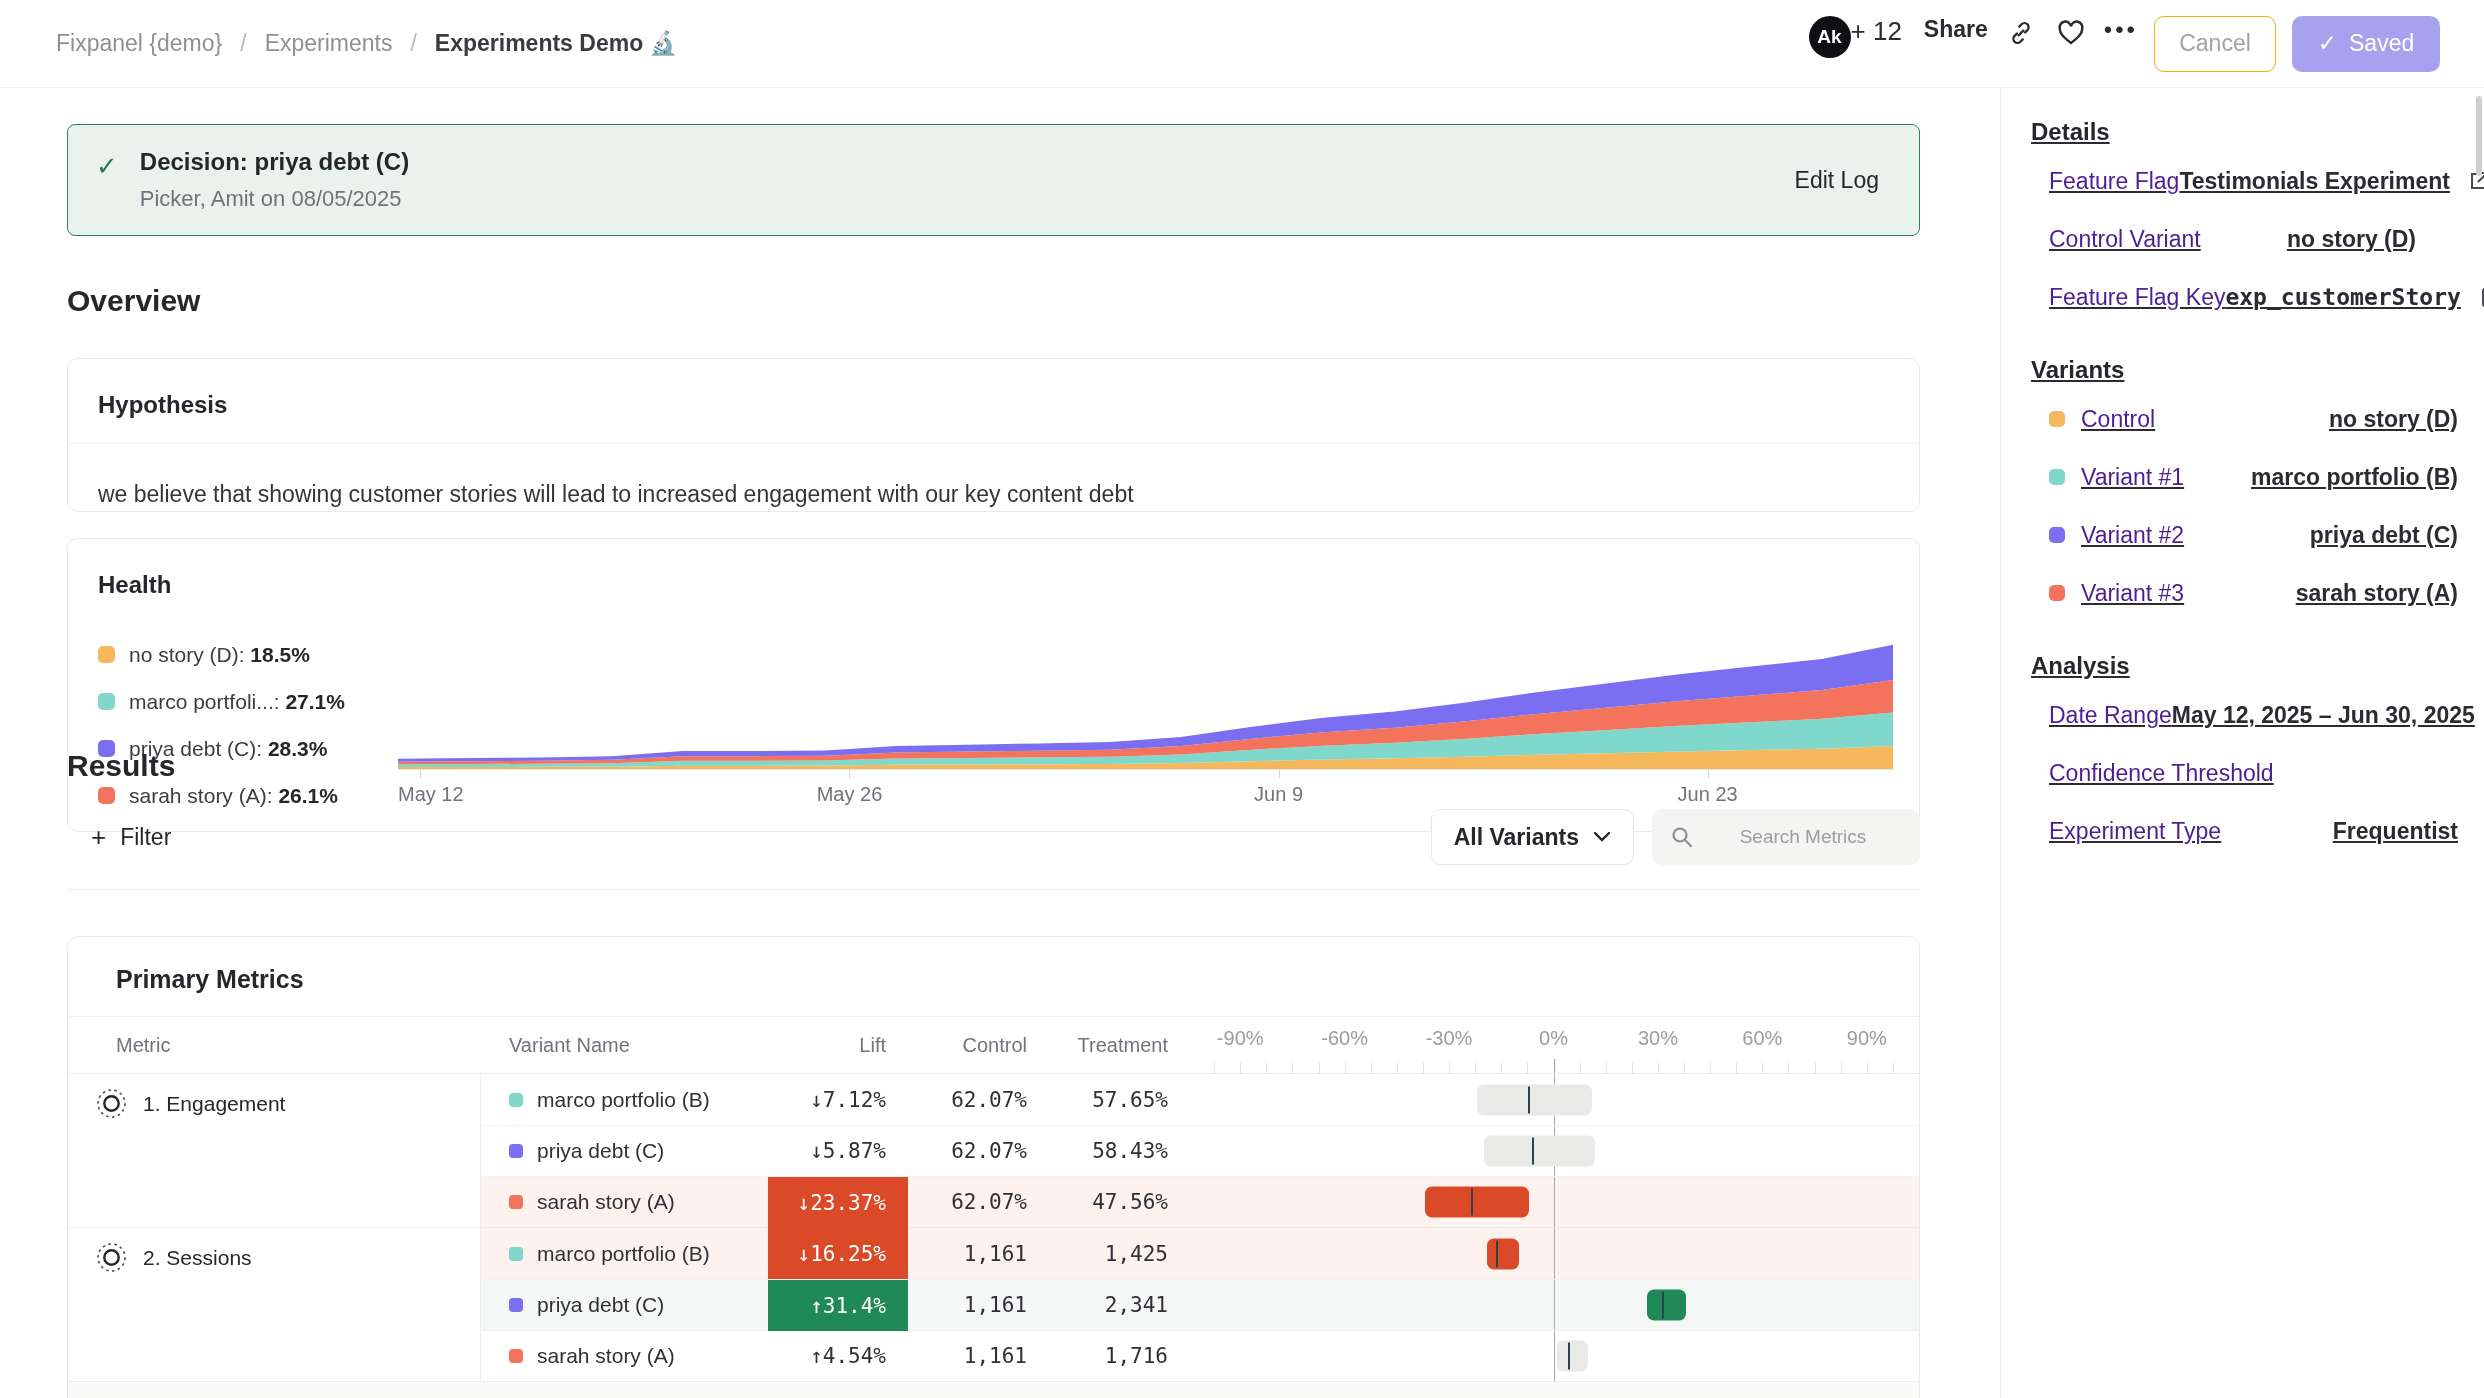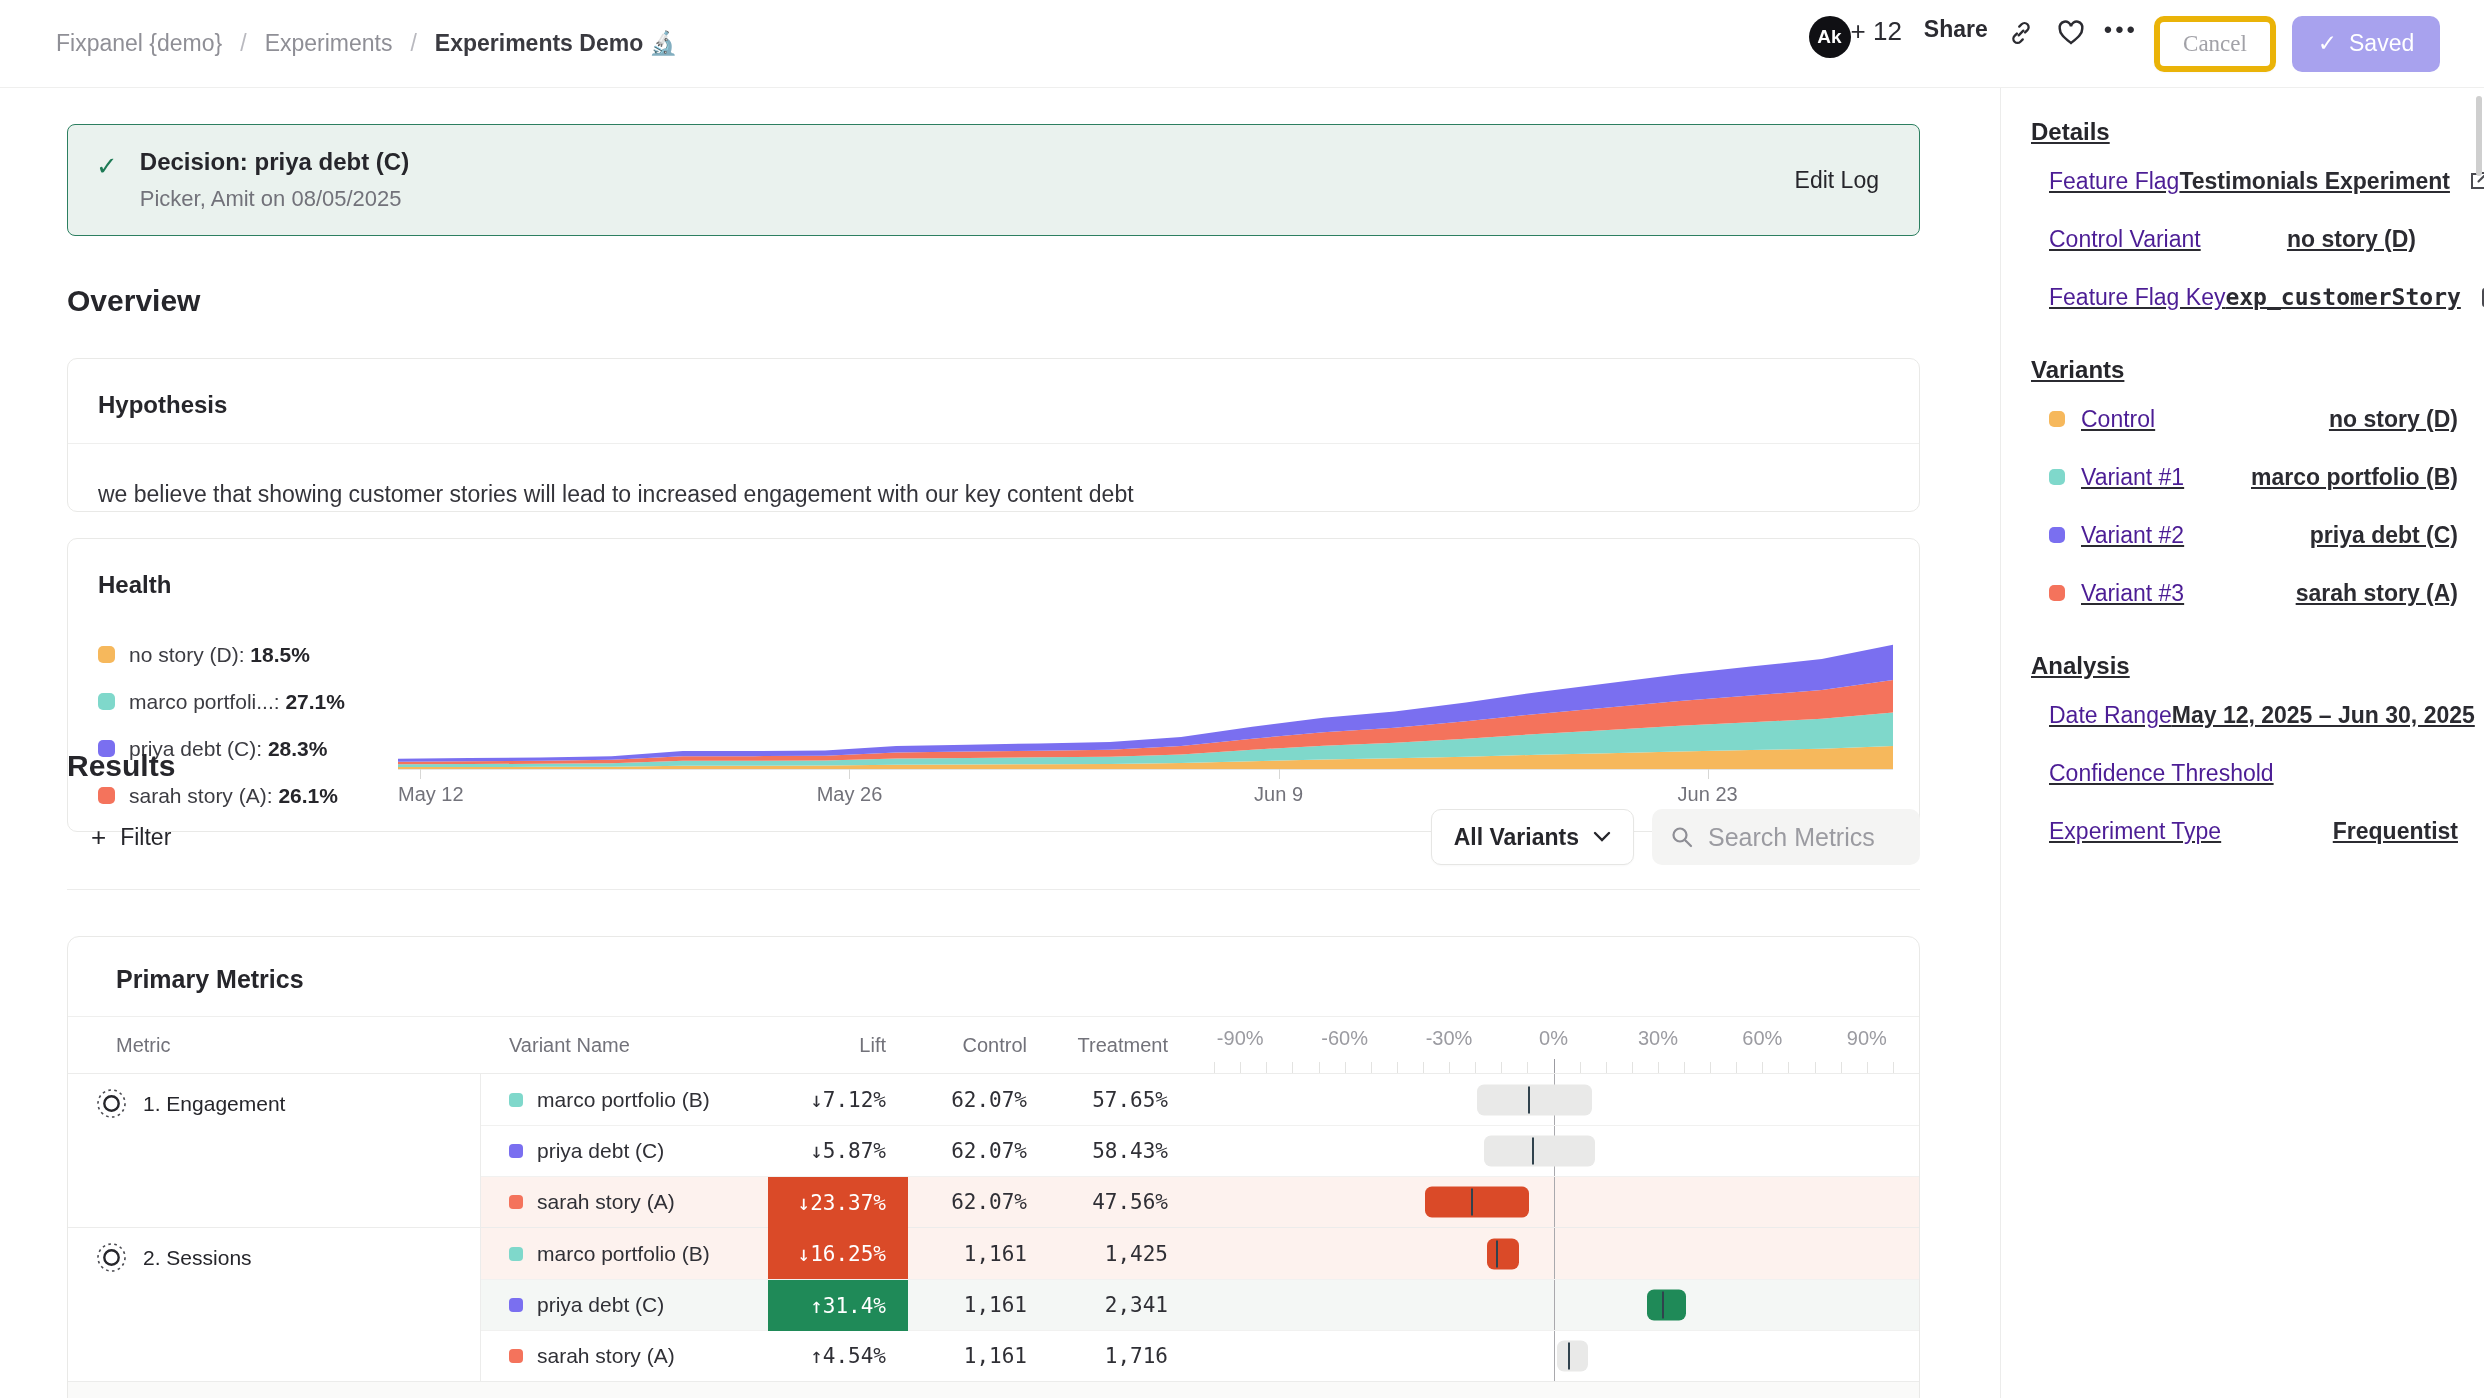--- a/index.html
+++ b/index.html
@@ -16,21 +16,21 @@
   .crumb-current { color:#3a3a40; font-weight:bold; }
   .top-actions { display:flex; align-items:flex-start; gap:16px; }
   .avatar { width:42px; height:42px; border-radius:50%; background:#101014; color:#fff;
     display:flex; align-items:center; justify-content:center; font-weight:bold; font-size:19px; }
   .avatar-extra { font-size:26px; color:#2b2b31; margin-left:-16px; }
   .share-label { font-size:23px; font-weight:bold; color:#2b2b31; cursor:pointer; margin-left:6px; }
   .iconbtn { width:34px; height:34px; display:flex; align-items:center; justify-content:center; cursor:pointer; }
   .dots { font-size:24px; letter-spacing:3px; color:#2b2b31; cursor:pointer; }
   .btn { height:56px; border-radius:10px; font-size:23px; display:flex; align-items:center;
     justify-content:center; cursor:pointer; }
-  .btn-cancel { width:122px; background:#fff; border:6px solid #eab308; color:#a2a2a8; box-shadow:0 1px 2px rgba(0,0,0,.03);font-family:Liberation Serif, serif; }
+  .btn-cancel { width:122px; background:#fff; border:1px solid #eab308; color:#a2a2a8; box-shadow:0 1px 2px rgba(0,0,0,.03); }
   .btn-saved { width:148px; border:none; color:#fff; gap:12px; }
 
   
   .page { display:flex; height:1310px; }
   .main { flex:1; min-width:0; padding:0 80px 0 67px; overflow:hidden; }
   .sidebar { width:484px; border-left:1px solid #ececeb; padding:30px 26px 0 30px; position:relative; }
 
   
   .banner { margin-top:36px; height:112px; background:#eaf2ee; border:1px solid #2c7f60;
     border-radius:8px; display:flex; align-items:center; padding:0 40px 0 28px; }
@@ -66,22 +66,22 @@
   .filter-row { display:flex; align-items:center; margin-top:26px; height:56px; }
   .filter-btn { display:flex; align-items:center; gap:14px; font-size:23px; color:#26262b;
     cursor:pointer; padding-left:24px; }
   .plus-glyph { font-size:26px; color:#26262b; }
   .filter-spacer { flex:1; }
   .variants-dd { height:56px; border:1px solid #e6e6e4; border-radius:10px; background:#fff;
     display:flex; align-items:center; gap:14px; padding:0 22px; font-size:23px; font-weight:bold;
     color:#26262b; cursor:pointer; box-shadow:0 1px 2px rgba(0,0,0,.03); }
   .search-box { margin-left:18px; width:268px; height:56px; background:#f4f4f3; border-radius:10px;
     display:flex; align-items:center; gap:14px; padding:0 18px; }
-  .search-box input { border:none; outline:none; background:transparent; font-size:25px;
-    color:#3c3c42; width:190px; font-family:"Liberation Sans", sans-serif; }
+  .search-box input { border:none; outline:none; background:transparent; font-size:19px;
+    color:#3c3c42; width:190px; font-family:"Liberation Sans", sans-serif;text-align:center; }
   .search-box input::placeholder { color:#9b9ba1; }
   .under-divider { border-top:1px solid #ececeb; margin-top:24px; }
 
   
   .pm-card { margin-top:46px; border:1px solid #e9e9e7; border-radius:12px; overflow:hidden; background:#fff; }
   .pm-title { font-size:25px; font-weight:bold; color:#26262b; padding:28px 0 22px 48px; }
   .pm-head-divider { border-top:1px solid #efefee; }
   .trow { display:flex; align-items:stretch; }
   .col-metric { width:413px; border-right:1px solid #ececeb; flex:none; }
   .col-variant { width:287px; flex:none; display:flex; align-items:center; gap:14px; padding-left:28px; }

